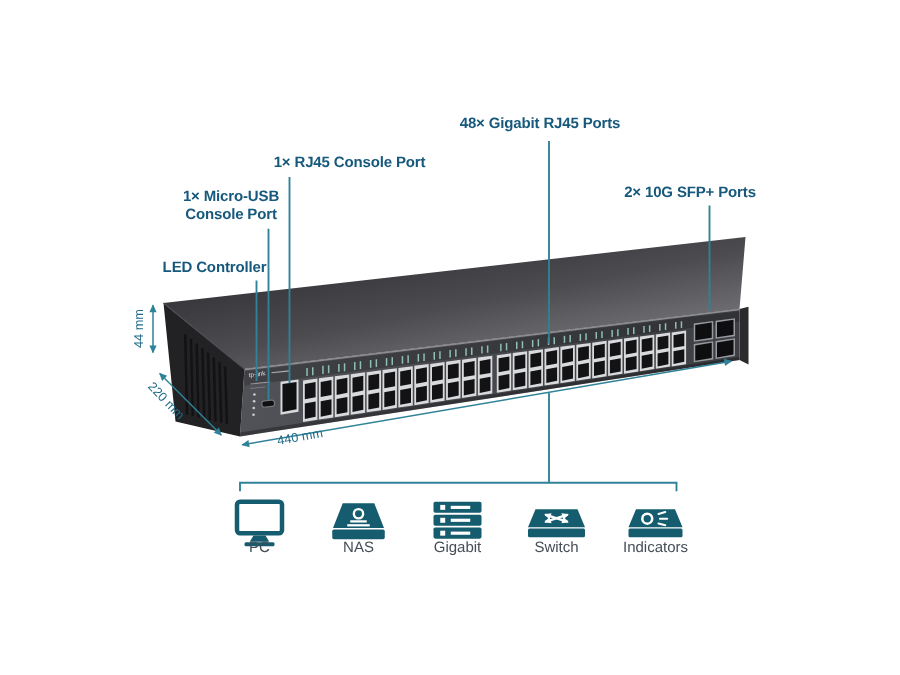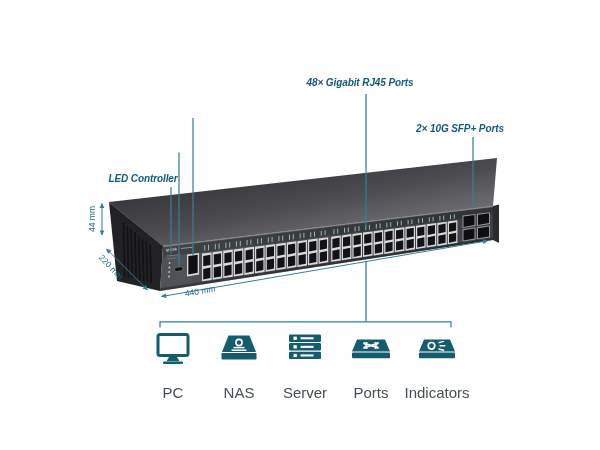--- a/index.html
+++ b/index.html
@@ -1,24 +1,24 @@
 <!DOCTYPE html>
 <html><head>
 <meta charset="utf-8">
 <style>
   html,body{margin:0;padding:0;background:#fff;}
   .stage{position:relative;width:600px;height:450px;background:#fff;overflow:hidden;
          font-family:"Liberation Sans",sans-serif;
          --c-line:#2f8298;--c-text:#17597c;--c-dim:#1f6a87;--c-icon:#145c6e;--c-dev:#454e57;}
   .stage svg{position:absolute;left:0;top:0;}
   .callout{position:absolute;transform:translateX(-50%);font-weight:bold;font-size:10px;
-           letter-spacing:-0.1px;color:var(--c-text);text-align:center;white-space:pre-line;line-height:11.5px;font-style:italic;}
+           letter-spacing:-0.1px;color:var(--c-text);text-align:center;white-space:pre-line;line-height:11.5px;}
   .dim{position:absolute;font-size:8.5px;color:var(--c-dim);white-space:nowrap;
        transform:translate(-50%,-50%) rotate(var(--r,0deg));}
-  .devlabel{position:absolute;top:384px;transform:translateX(-50%);font-size:15px;color:var(--c-dev);}
+  .devlabel{position:absolute;top:360px;transform:translateX(-50%);font-size:10px;color:var(--c-dev);}
   .cl{stroke:var(--c-line);stroke-width:1.25;fill:none;}
   .dimline{stroke:var(--c-line);stroke-width:1;fill:none;}
   .dimfill{fill:var(--c-line);}
   .ic{fill:var(--c-icon);}
   .icstrokew{stroke:#fff;fill:none;}
 </style>
 </head>
 <body>
 
 <div class="stage" style="--c-line: #2f8298; --c-text: #17597c; --c-dim: #1f6a87; --c-icon: #145c6e; --c-dev: #454e57;">
@@ -269,24 +269,27 @@
           <line x1="439" y1="342.6" x2="443.5" y2="341.4"></line>
           <line x1="440" y1="345.8" x2="444.8" y2="345.8"></line>
           <line x1="439" y1="349" x2="443.5" y2="350.2"></line>
         </g>
       </g>
     </g>
   </svg>
 
   <div class="callout" style="left:360px;top:77px">48× Gigabit RJ45 Ports</div>
   <div class="callout" style="left:460px;top:123px">2× 10G SFP+ Ports</div>
+  <div class="callout" style="left:233px;top:103px">1× RJ45 Console Port</div>
+  <div class="callout" style="left:154px;top:126px">1× Micro-USB
+Console Port</div>
   <div class="callout" style="left:143px;top:173px">LED Controller</div>
 
   <div class="dim" style="left:92px;top:219px;--r:-90deg">44 mm</div>
   <div class="dim" style="left:111px;top:267px;--r:46deg">220 mm</div>
   <div class="dim" style="left:200px;top:291px;--r:-10deg">440 mm</div>
 
   <div class="devlabel" style="left:173px">PC</div>
   <div class="devlabel" style="left:239px">NAS</div>
-  <div class="devlabel" style="left:305px">Server</div>
-  <div class="devlabel" style="left:371px">Ports</div>
+  <div class="devlabel" style="left:305px">Gigabit</div>
+  <div class="devlabel" style="left:371px">Switch</div>
   <div class="devlabel" style="left:437px">Indicators</div>
 </div>
 
 </body></html>

